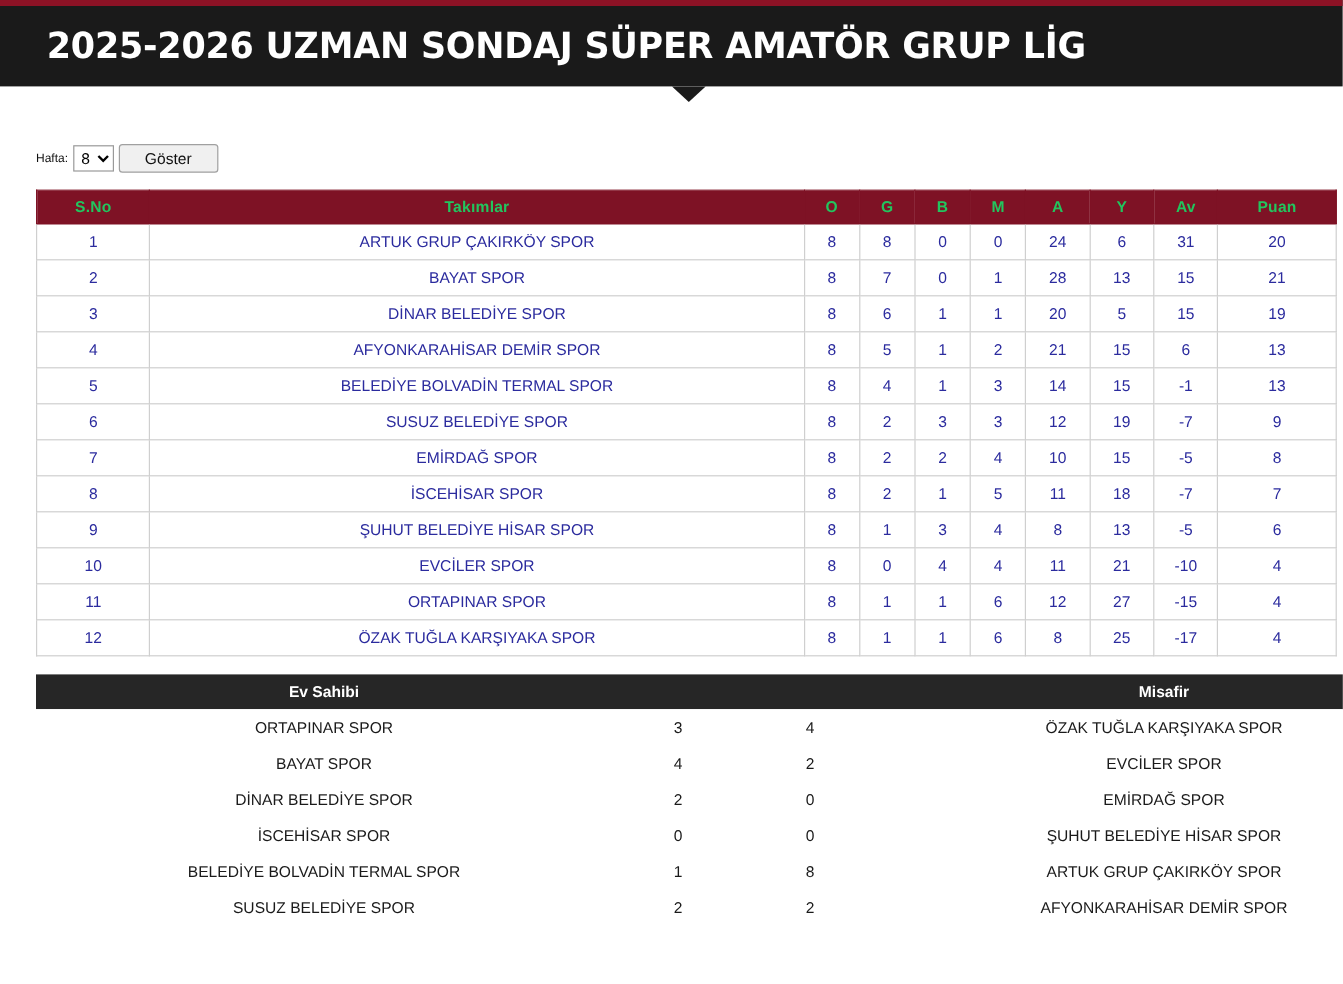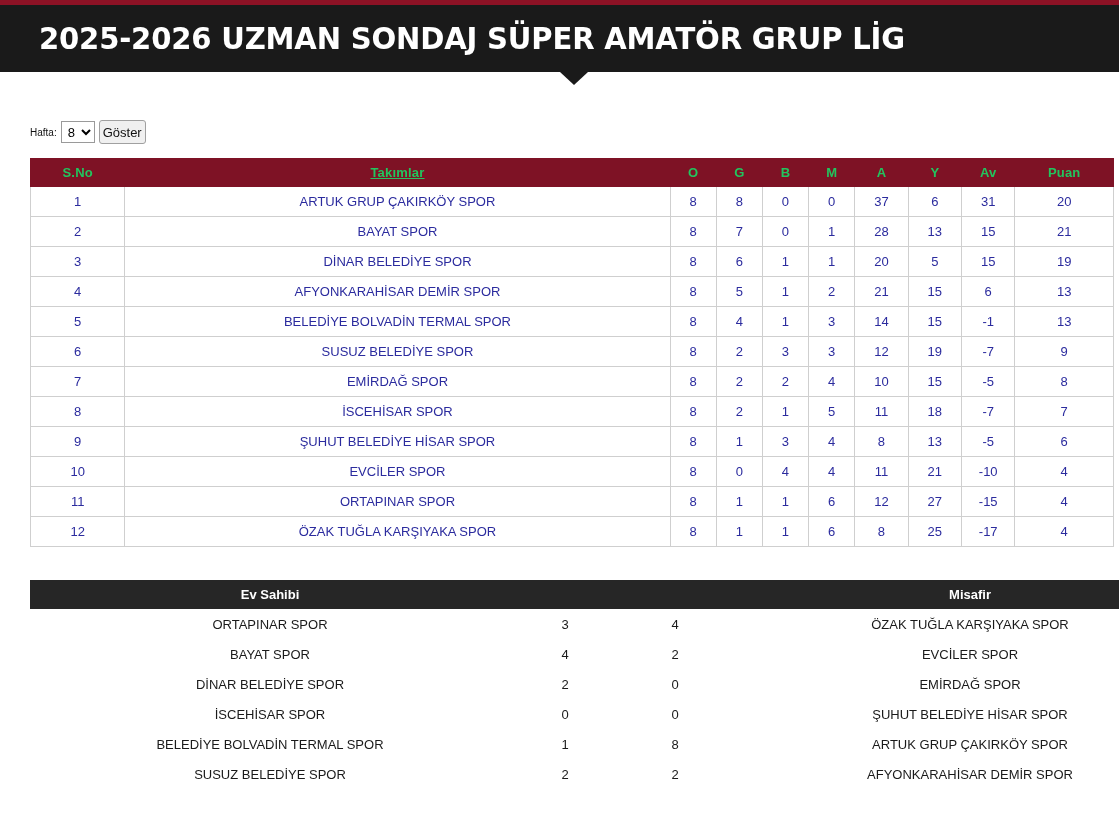--- a/index.html
+++ b/index.html
@@ -56,21 +56,21 @@
     font-family: "Liberation Sans", sans-serif;
     font-size: 13px;
     padding: 1px 2px;
     height: 22px;
     border: 1px solid #9a9a9a;
     background: #fff;
   }
   .gost-btn {
     font-family: "Liberation Sans", sans-serif;
     font-size: 13px;
-    padding: 2px 3px;
+    padding: 2px 21px;
     height: 24px;
     background: #f0f0f0;
     border: 1px solid #a0a0a0;
     border-radius: 3px;
     color: #111;
     cursor: pointer;
   }
 
   
   .standings-wrap { padding: 0 0 0 30px; margin-top: 14px; }
@@ -83,39 +83,39 @@
     background: #7e1225;
     color: #22c55e;
     font-size: 13px;
     font-weight: bold;
     height: 28px;
     border: 1px solid #7e1225;
     text-align: center;
     letter-spacing: .2px;
   }
   table.standings thead th.sno { width: 92px; }
-  table.standings thead th.team { width: 531px; text-decoration: underline; }
+  table.standings thead th.team { width: 531px; }
   table.standings thead th.num { width: 45px; }
   table.standings thead th.wide { width: 52px; }
   table.standings thead th.puan { width: 96px; }
 
   table.standings tbody td {
     height: 30px;
     border: 1px solid #cfcfcf;
     font-size: 13px;
     text-align: center;
     color: #2b2b9e;
     background: #ffffff;
   }
   table.standings tbody td.team {
     color: #2b2b9e;
   }
 
   
-  .fixtures-wrap { padding-left: 30px; margin-top: 33px; }
+  .fixtures-wrap { padding-left: 30px; margin-top: 15px; }
   table.fixtures {
     border-collapse: collapse;
     width: 1084px;
     table-layout: fixed;
   }
   table.fixtures thead th {
     background: #262626;
     color: #ffffff;
     font-size: 13px;
     font-weight: bold;
@@ -179,21 +179,21 @@
         </tr>
       </thead>
       <tbody id="standings-body">
           <tr>
             <td>1</td>
             <td class="team">ARTUK GRUP ÇAKIRKÖY SPOR</td>
             <td>8</td>
             <td>8</td>
             <td>0</td>
             <td>0</td>
-            <td>37</td>
+            <td>24</td>
             <td>6</td>
             <td>31</td>
             <td>20</td>
           </tr>
           <tr>
             <td>2</td>
             <td class="team">BAYAT SPOR</td>
             <td>8</td>
             <td>7</td>
             <td>0</td>

